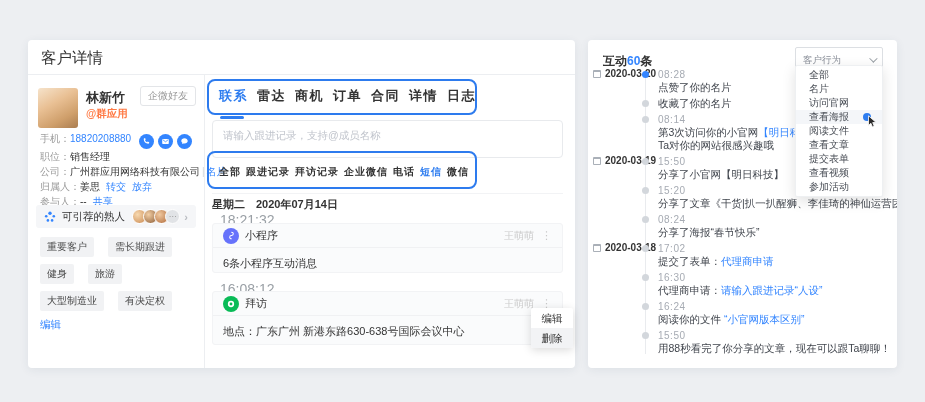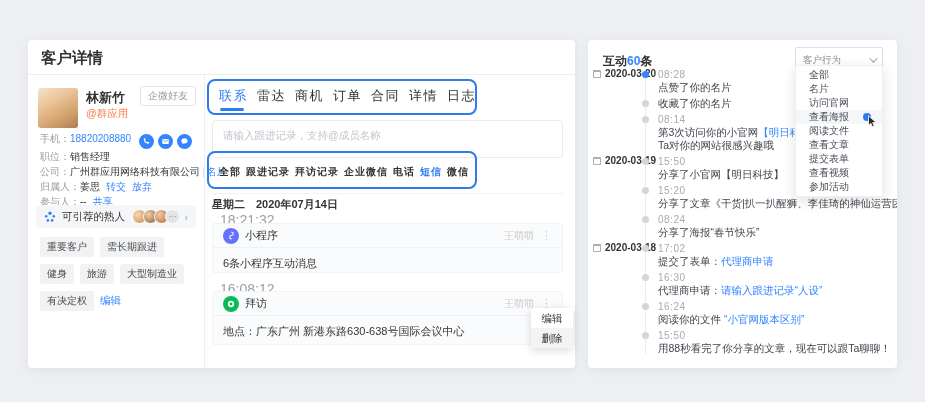--- a/index.html
+++ b/index.html
@@ -6,28 +6,28 @@
   html,body { width:925px; height:402px; }
   .page { position:relative; width:925px; height:402px; background:#edeff2;
           font-family:"Liberation Sans", sans-serif; overflow:hidden; }
   .card { position:absolute; background:#fff; border-radius:4px;
           box-shadow:0 2px 10px rgba(40,60,90,.08); }
   .left-card { left:28px; top:40px; width:547px; height:328px; }
   .right-card { left:588px; top:40px; width:309px; height:328px; overflow:hidden; }
 
   
   .lc-header { position:absolute; left:0; top:0; right:0; height:35px; border-bottom:1px solid #eceef1; }
-  .lc-title { position:absolute; left:13px; top:8px; font-size:15.5px; font-weight:bold; color:#333; }
+  .lc-title { position:absolute; left:13px; top:8px; font-size:15.5px; font-weight:normal; color:#333; }
 
   
   .profile-col { position:absolute; left:0; top:35px; width:177px; bottom:0; border-right:1px solid #eceef1; }
   .avatar { position:absolute; left:10px; top:13px; width:40px; height:40px; border-radius:3px;
             background:linear-gradient(150deg,#f6e3cb 0%,#e9c094 38%,#cf9f6b 72%,#aa7d50 100%); }
   .p-name { position:absolute; left:58px; top:14px; font-size:13px; font-weight:bold; color:#333; }
-  .p-handle { position:absolute; left:58px; top:32px; font-size:10.5px; color:#ff7a45; font-weight:normal; }
+  .p-handle { position:absolute; left:58px; top:32px; font-size:10.5px; color:#ff7a45; font-weight:bold; }
   .p-badge { position:absolute; right:8px; top:11px; font-size:10px; color:#999;
              border:1px solid #e3e5e8; border-radius:3px; padding:2px 7px; background:#fff; }
   .fields { position:absolute; left:12px; top:56px; right:16px; }
   .frow { margin-bottom:1px; font-size:10px; line-height:14px; color:#333; white-space:nowrap; }
   .frow.icons-row { line-height:15px; }
   .flabel { color:#999; }
   .flink { color:#3385ff; }
   .fsep { color:#d4d6da; margin:0 2px; }
   .fgap { margin-left:6px; }
   .cicons { display:inline-flex; vertical-align:-4px; margin-left:4px; }
@@ -39,33 +39,33 @@
   .ref-avatars { margin-left:auto; display:flex; align-items:center; }
   .ra { width:15px; height:15px; border-radius:50%; border:1px solid #fff; }
   .ra + .ra { margin-left:-4px; }
   .ra1 { background:radial-gradient(circle at 35% 35%, #f7d9b0, #c98850); }
   .ra2 { background:radial-gradient(circle at 35% 35%, #f3cfa6, #8a5a33); }
   .ra3 { background:radial-gradient(circle at 35% 35%, #f0c9a0, #b06a3a); }
   .ra-more { background:#e1e3e6; color:#999; font-size:8px; display:flex; align-items:center;
              justify-content:center; margin-left:-4px; border:1px solid #fff; }
   .ref-chev { color:#b9bcc2; font-size:11px; margin-left:4px; font-weight:bold; }
   .tags { position:absolute; left:12px; top:162px; right:13px; display:flex; flex-wrap:wrap;
-          gap:7px 6px; align-items:center; }
+          gap:7px 14px; align-items:center; }
   .tag { background:#f1f2f4; color:#4a4a4a; font-size:10px; padding:3px 7px; border-radius:2px; }
   .tag-edit { color:#3385ff; font-size:10.5px; cursor:pointer; }
 
   
   .hl-box { position:absolute; border:2px solid #2d7bee; border-radius:8px; pointer-events:none; z-index:3; }
   .hl1 { left:179px; top:39px; width:270px; height:36px; }
   .hl2 { left:179px; top:111px; width:270px; height:38px; }
 
   
   .tabs { position:absolute; left:191px; top:47px; display:flex; gap:9px; }
-  .tab { font-size:13px; font-weight:normal; color:#333; letter-spacing:1.5px; position:relative;
-         padding-bottom:6px; cursor:pointer; }
+  .tab { font-size:13px; font-weight:bold; color:#333; letter-spacing:1.5px; position:relative;
+         padding-bottom:14px; cursor:pointer; }
   .tab.active { color:#2e7df0; }
   .tab.active::after { content:""; position:absolute; left:1px; right:4px; bottom:0; height:3px;
                        background:#2e7df0; border-radius:1.5px; }
   .composer { position:absolute; left:184px; top:80px; width:351px; height:38px;
               border:1px solid #e8eaed; border-radius:4px; resize:none; font-size:10.5px;
               padding:8px 10px; color:#333; font-family:inherit; outline:none; }
   .composer::placeholder { color:#c0c4cc; }
   .filters { position:absolute; left:191px; top:125px; display:flex; gap:5px; }
   .filter { font-size:10px; font-weight:bold; letter-spacing:1px; color:#333; cursor:pointer; }
   .filter.active { color:#2e7df0;font-family:Liberation Mono, monospace; }

